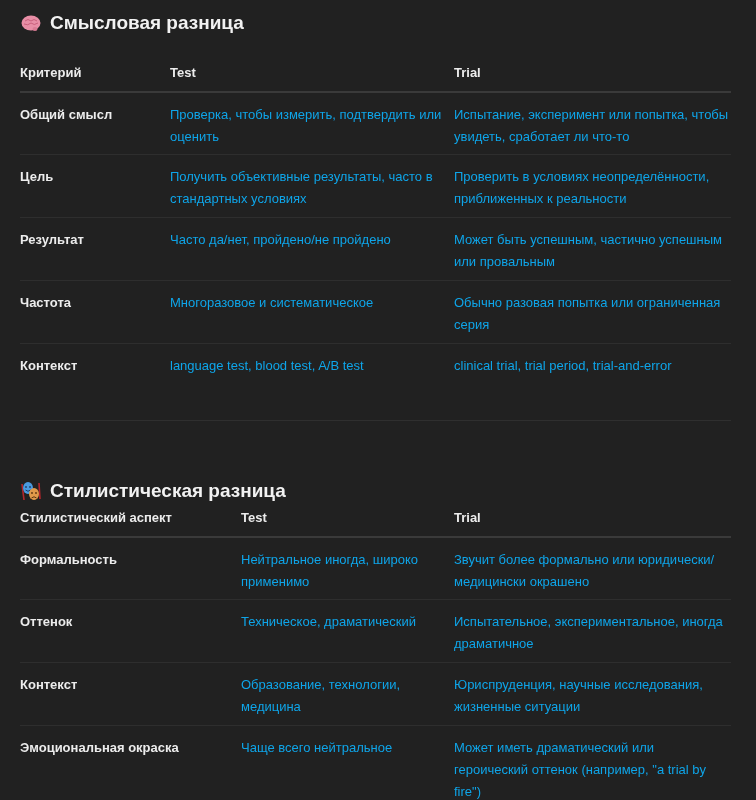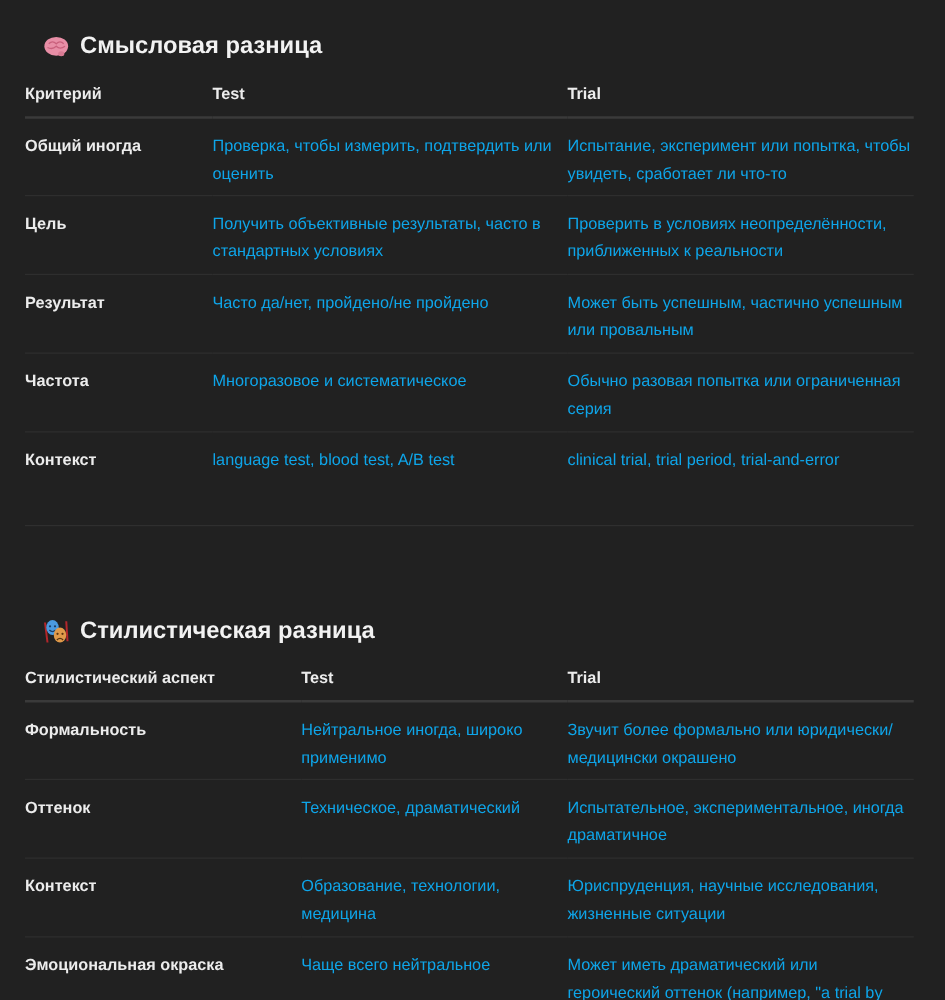--- a/index.html
+++ b/index.html
@@ -20,21 +20,21 @@
     left: 20px;
     width: 711px;
   }
   .section-title {
     display: flex;
     align-items: center;
     font-size: 19px;
     font-weight: bold;
     color: #f2f2f2;
     height: 30px;
-    margin: 14px;
+    margin: 0;
   }
   .emoji {
     display: inline-block;
     width: 22px;
     height: 22px;
     margin-right: 8px;
   }
   table {
     border-collapse: collapse;
     width: 711px;
@@ -77,36 +77,36 @@
   <h2 class="section-title">
     <span class="emoji">
       <svg width="22" height="22" viewBox="0 0 22 22">
         <ellipse cx="11" cy="11" rx="9.5" ry="7.5" fill="#e88ea6"></ellipse>
         <ellipse cx="15" cy="17" rx="2.5" ry="2" fill="#d97a93"></ellipse>
         <path d="M5 9 q3 -3 6 0 q3 -3 6 0 M4 12 q4 2 7 -1 q3 3 7 0" stroke="#c9607c" stroke-width="1" fill="none"></path>
       </svg>
     </span>
     <span>Смысловая разница</span>
   </h2>
-  <table style="margin-top:15px;">
+  <table style="margin-top:27px;">
     <colgroup>
         <col style="width:150px">
         <col style="width:284px">
         <col style="width:277px">
       </colgroup>
     <thead>
       <tr>
         <th>Критерий</th>
         <th>Test</th>
         <th>Trial</th>
       </tr>
     </thead>
     <tbody>
       <tr style="height:62px;">
-        <td class="crit">Общий иногда</td>
+        <td class="crit">Общий смысл</td>
         <td>Проверка, чтобы измерить, подтвердить или оценить</td>
         <td>Испытание, эксперимент или попытка, чтобы увидеть, сработает ли что-то</td>
       </tr>
       <tr style="height:63px;">
         <td class="crit">Цель</td>
         <td>Получить объективные результаты, часто в стандартных условиях</td>
         <td>Проверить в условиях неопределённости, приближенных к реальности</td>
       </tr>
       <tr style="height:63px;">
         <td class="crit">Результат</td>

